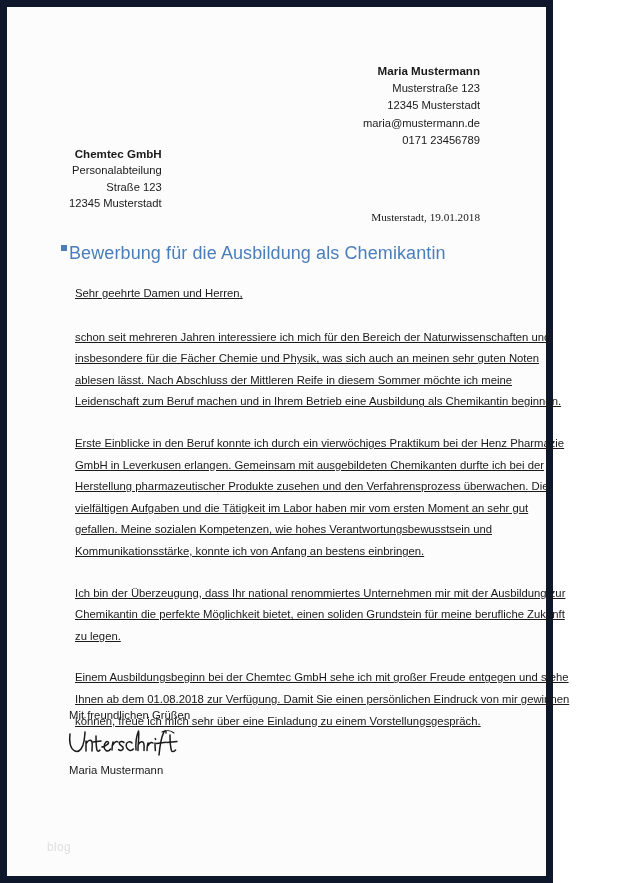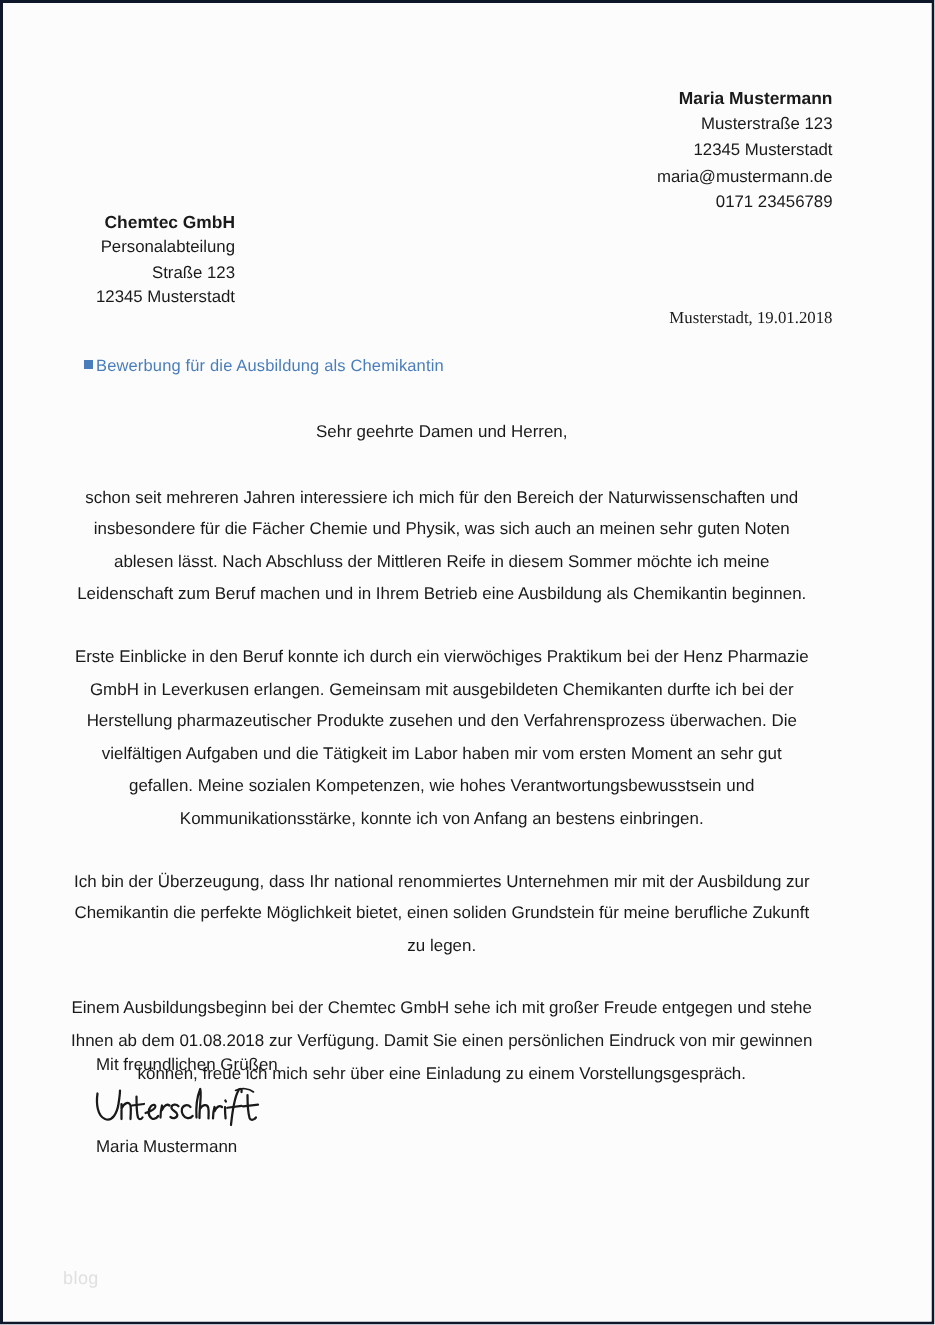--- a/index.html
+++ b/index.html
@@ -9,24 +9,24 @@
   body {
     width: 623px;
     height: 883px;
     background: #ffffff;
     font-family: "Liberation Sans", sans-serif;
     overflow: hidden;
   }
   .page {
     position: relative;
     box-sizing: border-box;
-    width: 623px;
+    width: 553px;
     height: 883px;
     background: #fbfbfb;
-    border: 2px solid #0f172a;
+    border: 7px solid #0f172a;
     padding: 0;
   }
   .sheet {
     position: absolute;
     left: 0;
     top: 0;
     right: 0;
     bottom: 0;
     background: #fcfcfc;
   }
@@ -69,44 +69,45 @@
     font-size: 11.2px;
     color: #1a1a1a;
     font-family: Liberation Serif, serif;
   }
 
   
   .subject {
     position: absolute;
     left: 62px;
     top: 236px;
-    font-size: 11px;
+    font-size: 18px;
     color: #4a7ebb;
     letter-spacing: 0.1px;
     white-space: nowrap;
   }
   .subject-marker {
     position: absolute;
     left: 54px;
     top: 238px;
     width: 6px;
     height: 6px;
     background: #4a7ebb;
   }
 
   
   .body {
     position: absolute;
-    left: 44px;
+    left: 68px;
     top: 276px;
     width: 497px;
     color: #1a1a1a;
     font-size: 11.3px;
     line-height: 21.6px;
-    text-align: center;
+    text-align: left;
+    text-decoration: underline;
   }
   .body p {
     margin: 0 0 20px 0;
   }
   .body p.salutation {
     margin-bottom: 22px;
   }
   .body p:last-child {
     margin-bottom: 0;
   }

